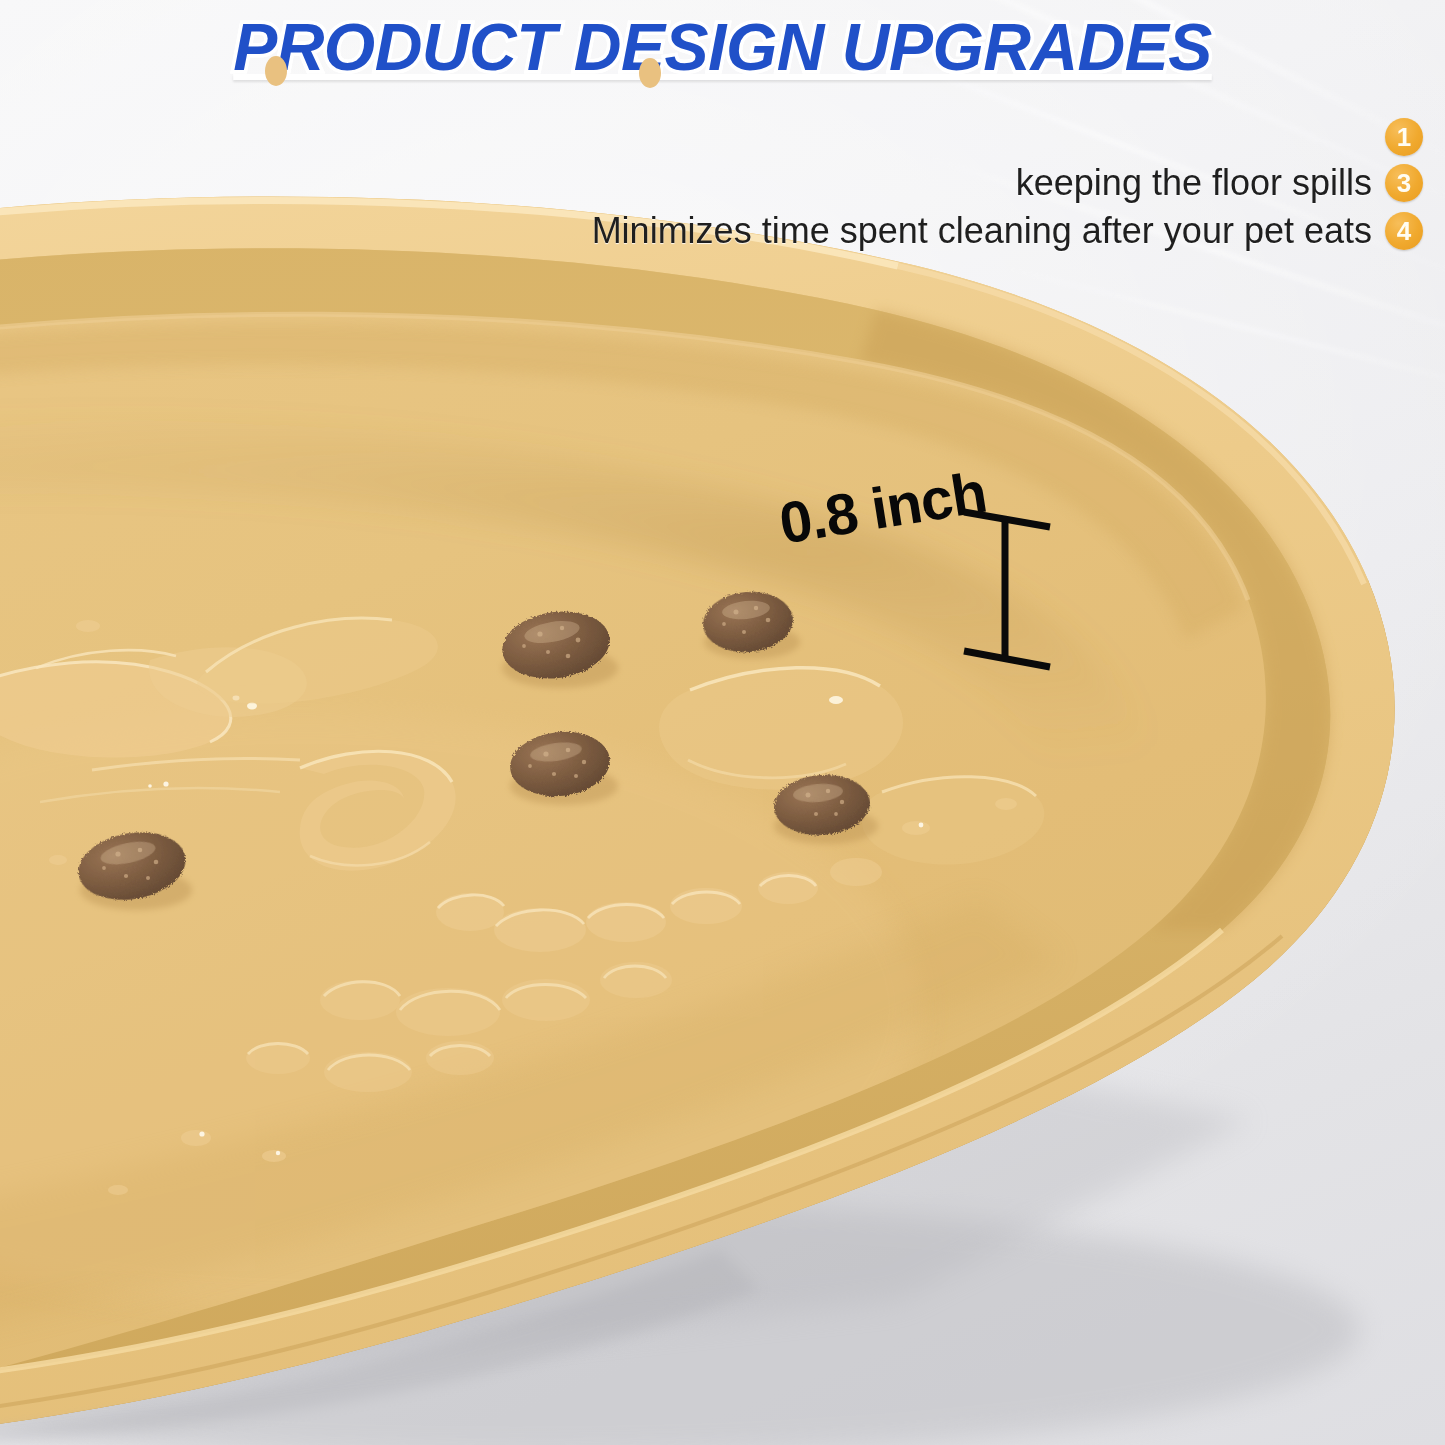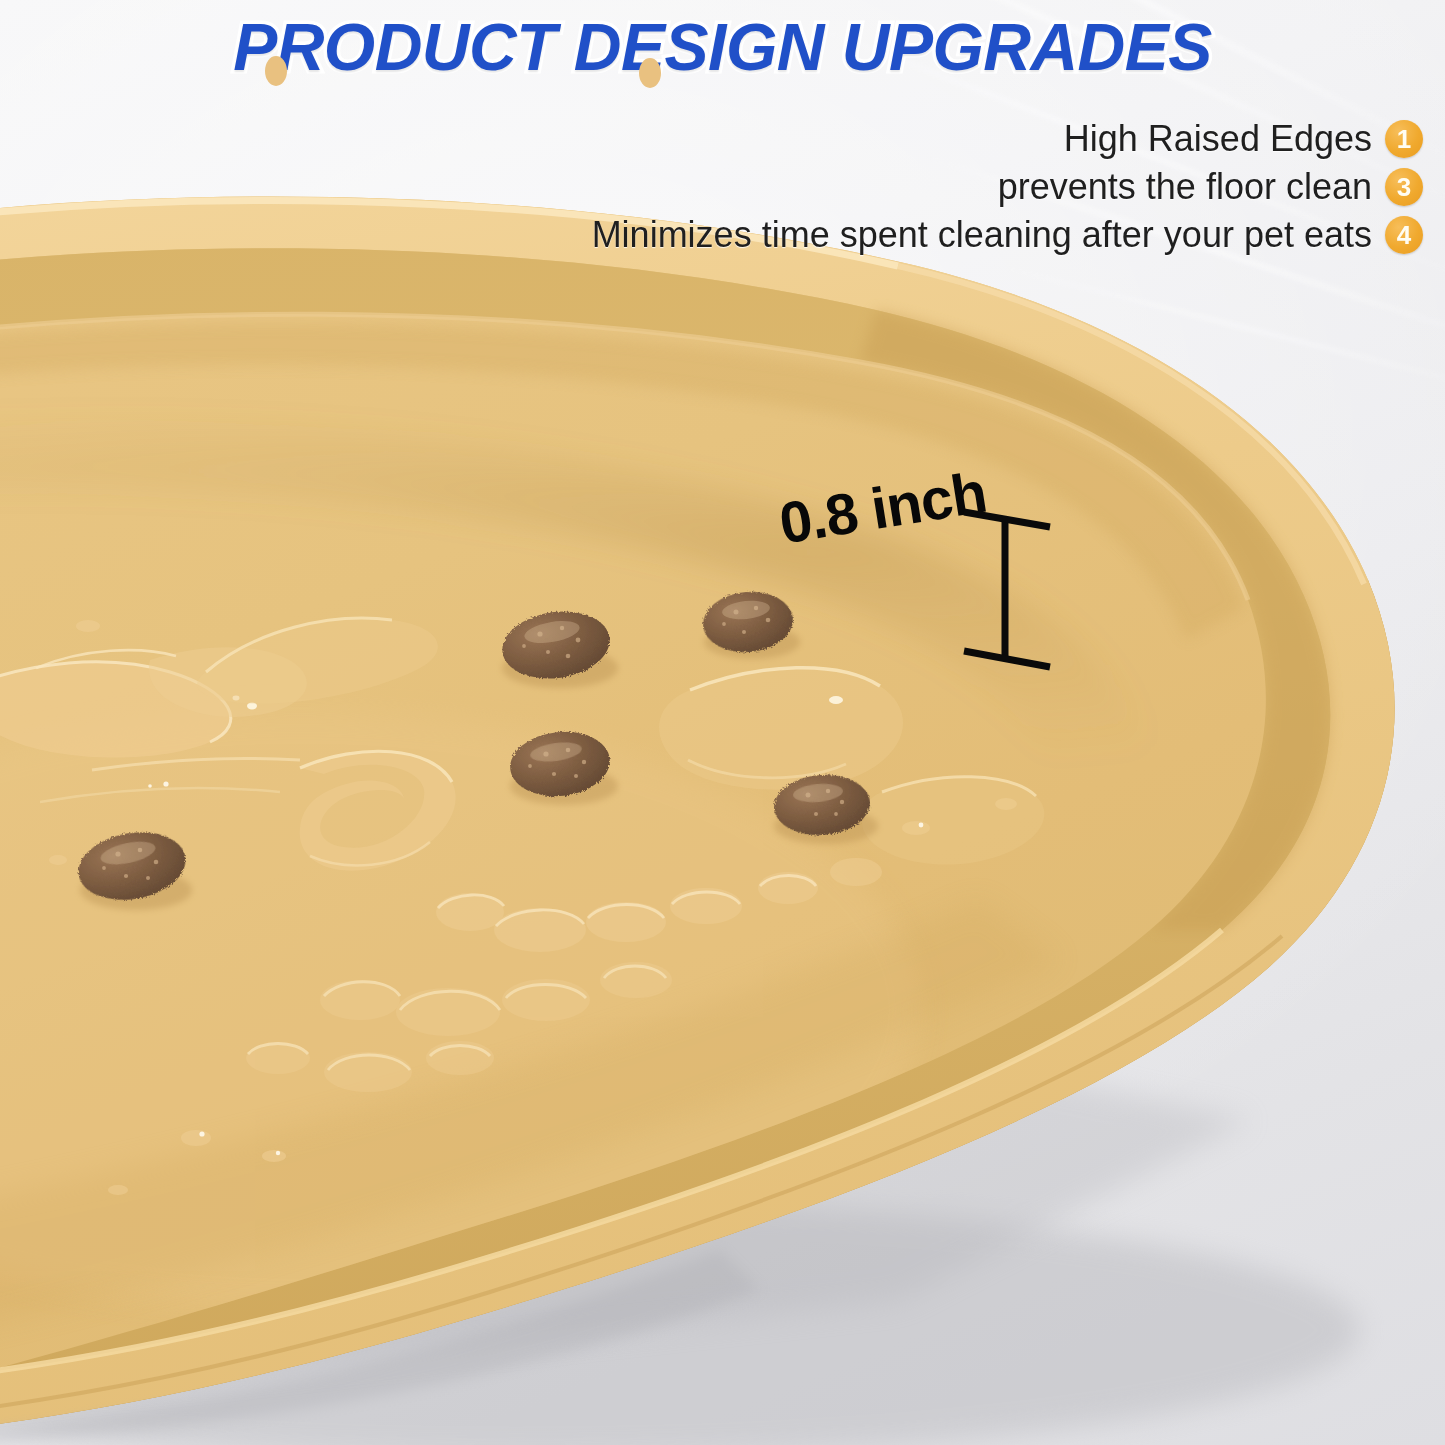--- a/index.html
+++ b/index.html
@@ -36,20 +36,21 @@
     font-size:66px;
     font-weight:bold;
     font-style:italic;
     letter-spacing:-.5px;
     color:#2050c8;
     -webkit-text-stroke:7px #ffffff;
     paint-order:stroke fill;
     text-shadow:0 2px 2px rgba(0,0,0,.10);
     white-space:nowrap;
     line-height:1.0;
+    text-decoration:underline;
   }
   .headline .dot{
     display:inline-block;width:22px;height:30px;border-radius:50%;
     background:#e9c180;position:absolute;pointer-events:none;
     -webkit-text-stroke:0;
   }
   .dotO{left:265px;top:42px;}
   .dotD{left:639px;top:44px;width:18px;height:30px;border-radius:40% 50% 50% 40%;}
 
   
@@ -389,25 +390,24 @@
   </svg>
 
   <div class="headline">
     <span>PRODUCT DESIGN UPGRADES</span>
     <span class="dot dotO"></span>
     <span class="dot dotD"></span>
   </div>
 
   <div class="bullets">
     <div class="bullet-row">
-      <span class="bullet-text">High Raised Edges</span>
       <span class="badge">1</span>
     </div>
     <div class="bullet-row">
-      <span class="bullet-text">prevents the floor clean</span>
+      <span class="bullet-text">keeping the floor spills</span>
       <span class="badge">3</span>
     </div>
     <div class="bullet-row">
       <span class="bullet-text">Minimizes time spent cleaning after your pet eats</span>
       <span class="badge">4</span>
     </div>
   </div>
 
   <div class="dim-label">0.8 inch</div>
   <svg id="dim-svg" viewBox="0 0 130 190">

